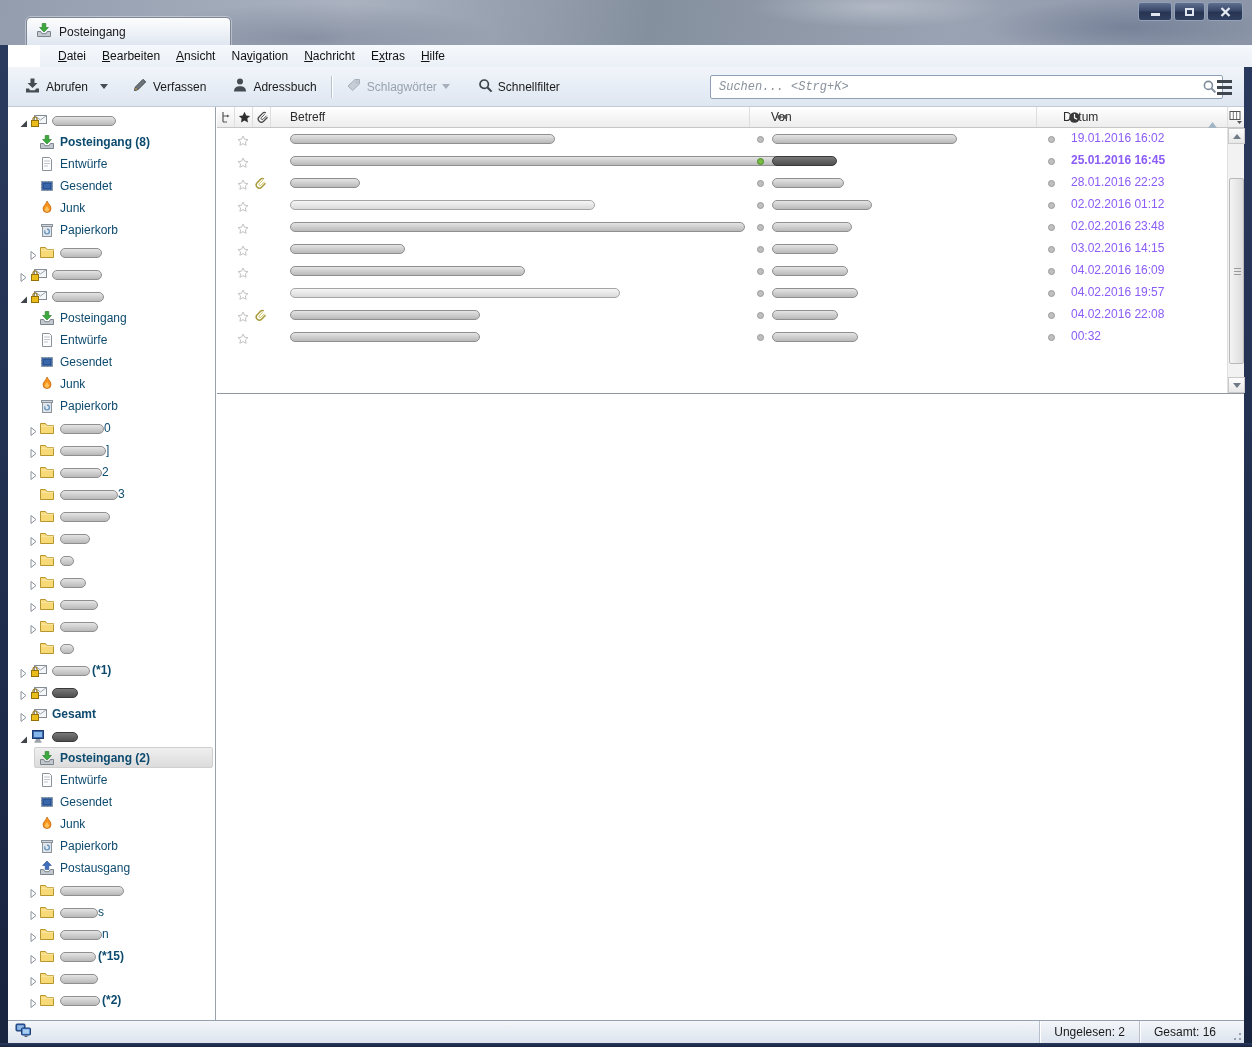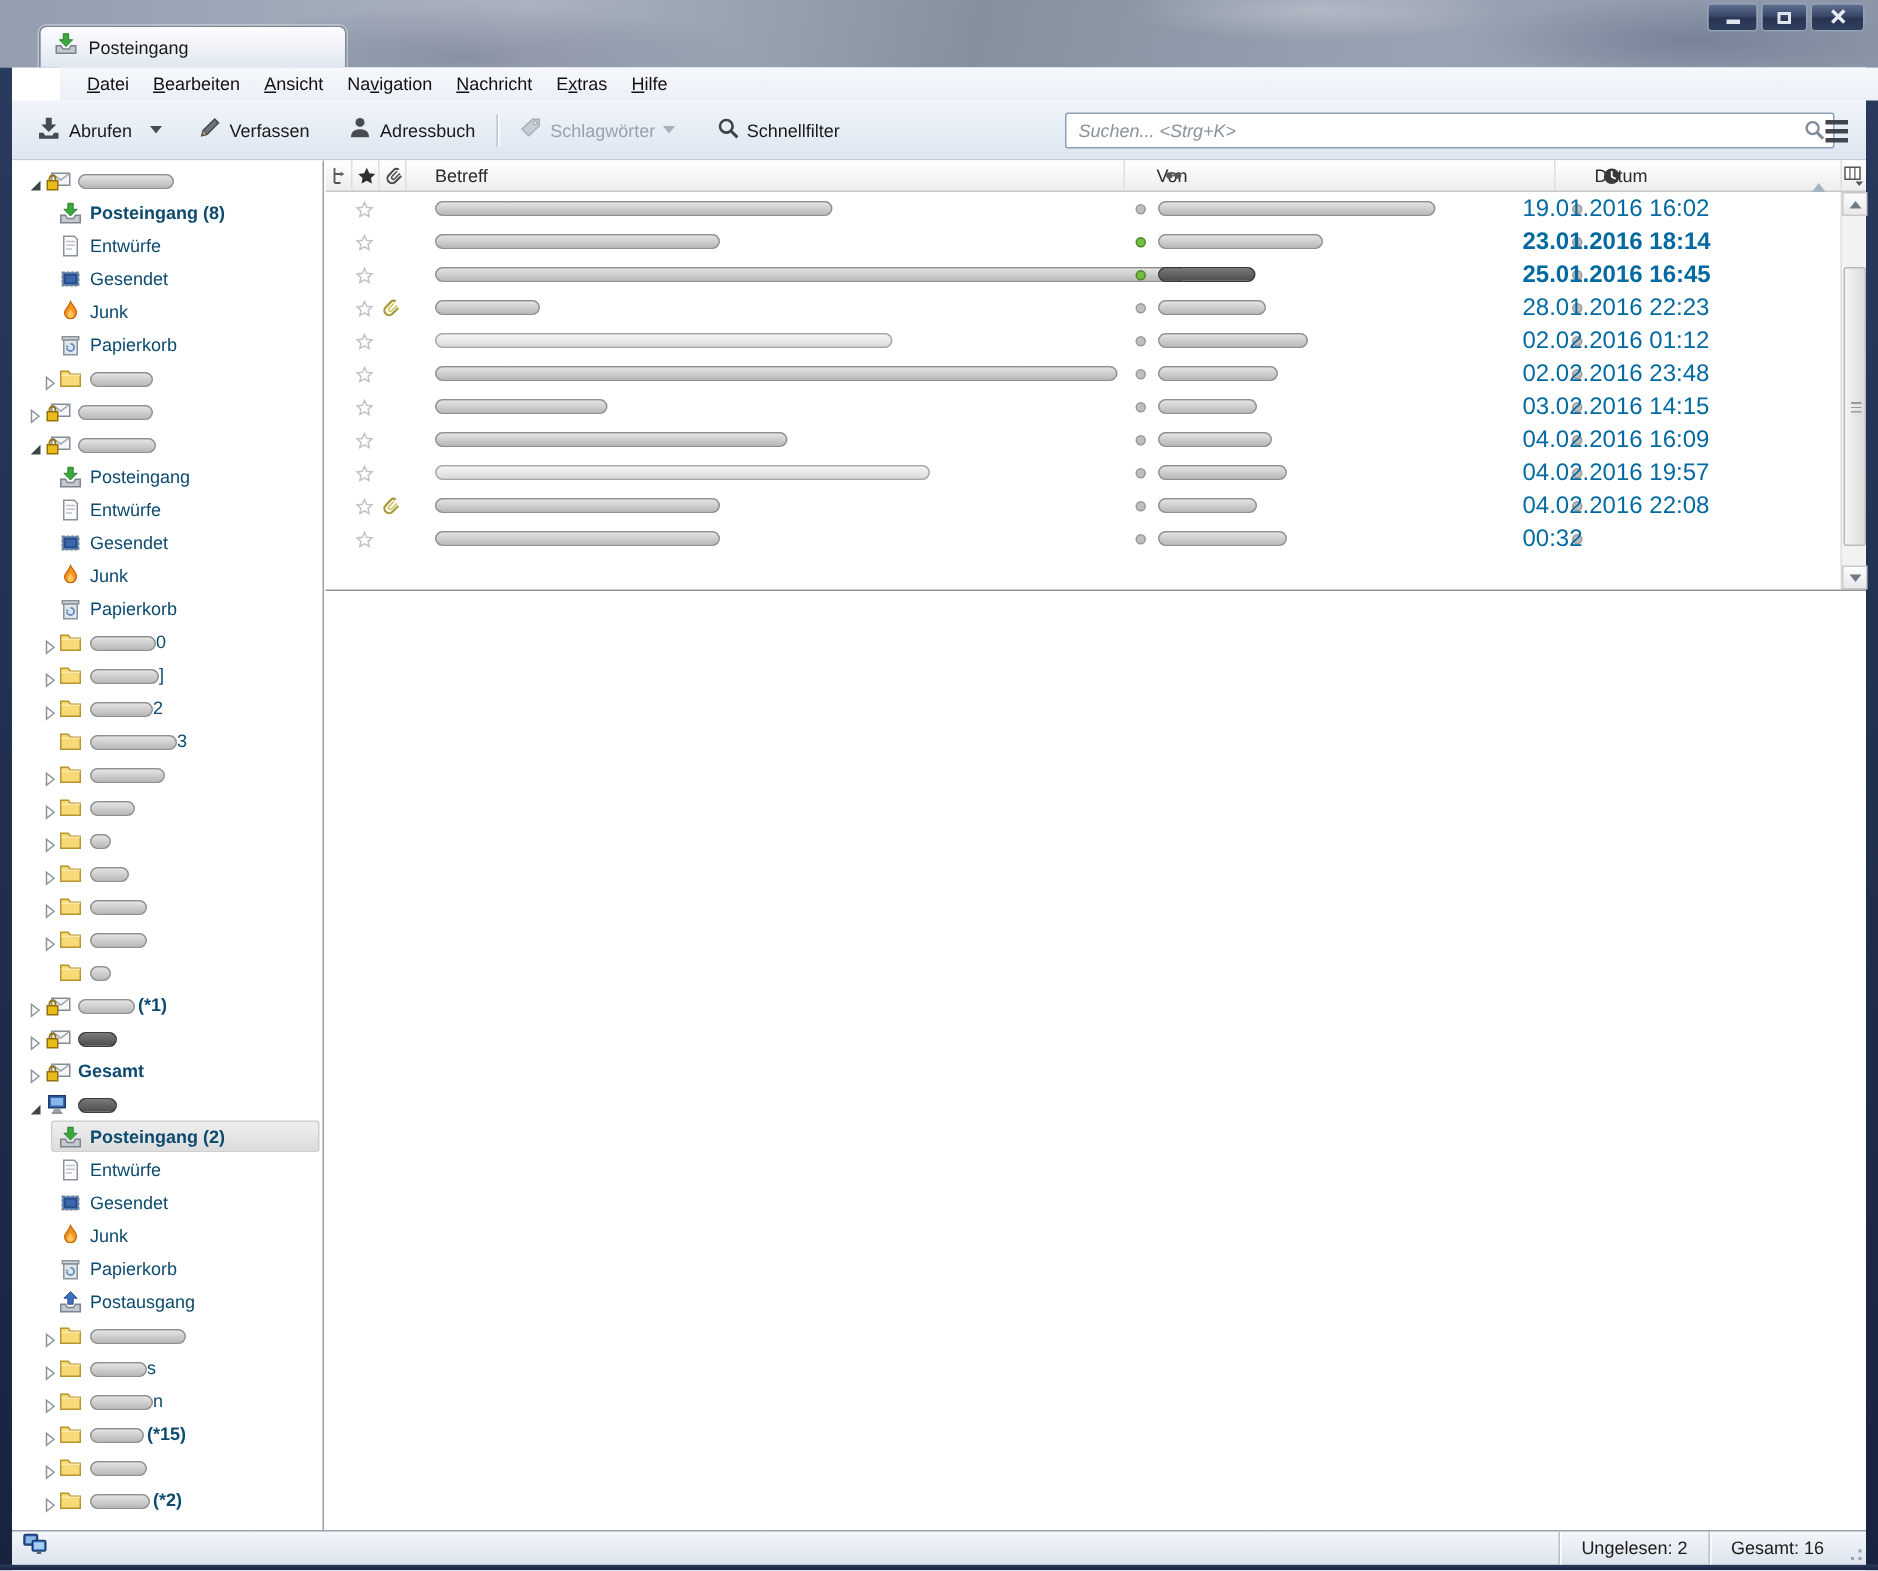--- a/index.html
+++ b/index.html
@@ -41,21 +41,21 @@
   #toolbar { position:absolute; left:8px; top:67px; width:1236px; height:40px;
     background:linear-gradient(#f1f5fa,#dee6f1); border-bottom:1px solid #c2cbd8;
     display:flex; align-items:center; padding-left:10px; }
   .tb-btn { display:flex; align-items:center; gap:5px; font-size:12px; color:#1a1a1a;
     padding:4px 6px; border-radius:3px; }
   .tb-caret { margin-left:2px; padding:4px 4px; }
   .tb-sep { width:1px; height:22px; background:#b9c3d0; margin:0 8px; box-shadow:1px 0 0 #fff; }
   .tb-btn.disabled { color:#98a2ae; }
   #search-wrap { position:absolute; left:702px; top:8px; width:513px; height:24px; }
   #search-input { width:100%; height:100%; border:1px solid #8fa0b6; border-radius:2px;
-    padding:0 26px 0 8px; font-size:12px; font-family:Liberation Sans, sans-serif; background:#fff; color:#222; }
+    padding:0 26px 0 8px; font-size:12px; font-family:Liberation Mono, monospace; background:#fff; color:#222; }
   #search-input::placeholder { color:#8a929c; font-style:italic; }
   #search-mag { position:absolute; right:6px; top:4px; }
   #hamburger { position:absolute; right:7px; top:9px; width:26px; height:22px;
     display:flex; flex-direction:column; justify-content:center; gap:3px; align-items:center; border-radius:3px; }
   #hamburger i { display:block; width:15px; height:3px; background:#3f464e; }
 
   
   #main { position:absolute; left:8px; top:107px; width:1236px; height:913px; background:#fff; }
   #folder-pane { position:absolute; left:0; top:0; width:208px; height:913px; background:#fff;
     border-right:1px solid #99a1aa; overflow:hidden; padding-top:2px; }
@@ -88,21 +88,21 @@
   #msg-rows { position:absolute; left:0; top:21px; width:1010px; height:264px; background:#fff; overflow:hidden; }
   .msg-row { position:relative; height:22px; }
   .m-star { position:absolute; left:20px; top:5px; }
   .m-clip { position:absolute; left:37px; top:4px; }
   .m-subj { position:absolute; left:73px; top:6px; }
   .m-dot { position:absolute; width:7px; height:7px; border-radius:50%; top:8px;
     background:#bfbfbf; border:1px solid #9a9a9a; }
   .m-dot.unread { background:#76bc43; border-color:#4c8a23; }
   .m-fromdot { left:540px; } .m-frombar { position:absolute; left:555px; top:6px; }
   .m-datedot { left:831px; }
-  .m-date { position:absolute; left:798px; top:3px; font-size:16px; color:#0369a1; white-space:nowrap; }
+  .m-date { position:absolute; left:854px; top:3px; font-size:12px; color:#8b5cf6; white-space:nowrap; }
   .m-date.unread { font-weight:bold; }
 
   #list-scrollbar { position:absolute; left:1010px; top:21px; width:17px; height:265px;
     background:#f2f2f2; border-left:1px solid #e0e0e0; }
   .sb-btn { position:absolute; left:0; width:17px; height:16px; background:linear-gradient(#fdfdfd,#e8e8e8);
     border:1px solid #c9c9c9; display:flex; align-items:center; justify-content:center; }
   #sb-up { top:0; } #sb-down { bottom:0; }
   #sb-thumb { position:absolute; left:1px; top:50px; width:15px; height:186px; border:1px solid #b9b9b9;
     border-radius:2px; background:linear-gradient(90deg,#f4f4f4,#dcdcdc); }
   #sb-grip { position:absolute; left:4px; top:89px; width:7px; height:7px;
@@ -666,30 +666,20 @@
       <div id="msg-rows">
           <div class="msg-row">
             <span class="m-star"><svg width="12" height="12" viewBox="0 0 12 12">
                 <path d="M6 1l1.5 3.2 3.5.4-2.6 2.3.7 3.4L6 8.6 2.9 10.3l.7-3.4L1 4.6l3.5-.4z" fill="none" stroke="#c3c3c3"></path>
               </svg></span>
             <span class="m-subj redact" style="width: 265px;"></span>
             <span class="m-dot m-fromdot"></span>
             <span class="m-frombar redact" style="width: 185px;"></span>
             <span class="m-dot m-datedot"></span>
             <span class="m-date">19.01.2016 16:02</span>
-          </div>
-          <div class="msg-row">
-            <span class="m-star"><svg width="12" height="12" viewBox="0 0 12 12">
-                <path d="M6 1l1.5 3.2 3.5.4-2.6 2.3.7 3.4L6 8.6 2.9 10.3l.7-3.4L1 4.6l3.5-.4z" fill="none" stroke="#c3c3c3"></path>
-              </svg></span>
-            <span class="m-subj redact" style="width: 190px;"></span>
-            <span class="m-dot m-fromdot unread"></span>
-            <span class="m-frombar redact" style="width: 110px;"></span>
-            <span class="m-dot m-datedot"></span>
-            <span class="m-date unread">23.01.2016 18:14</span>
           </div>
           <div class="msg-row">
             <span class="m-star"><svg width="12" height="12" viewBox="0 0 12 12">
                 <path d="M6 1l1.5 3.2 3.5.4-2.6 2.3.7 3.4L6 8.6 2.9 10.3l.7-3.4L1 4.6l3.5-.4z" fill="none" stroke="#c3c3c3"></path>
               </svg></span>
             <span class="m-subj redact" style="width: 500px;"></span>
             <span class="m-dot m-fromdot unread"></span>
             <span class="m-frombar redact dark" style="width: 65px;"></span>
             <span class="m-dot m-datedot"></span>
             <span class="m-date unread">25.01.2016 16:45</span>

